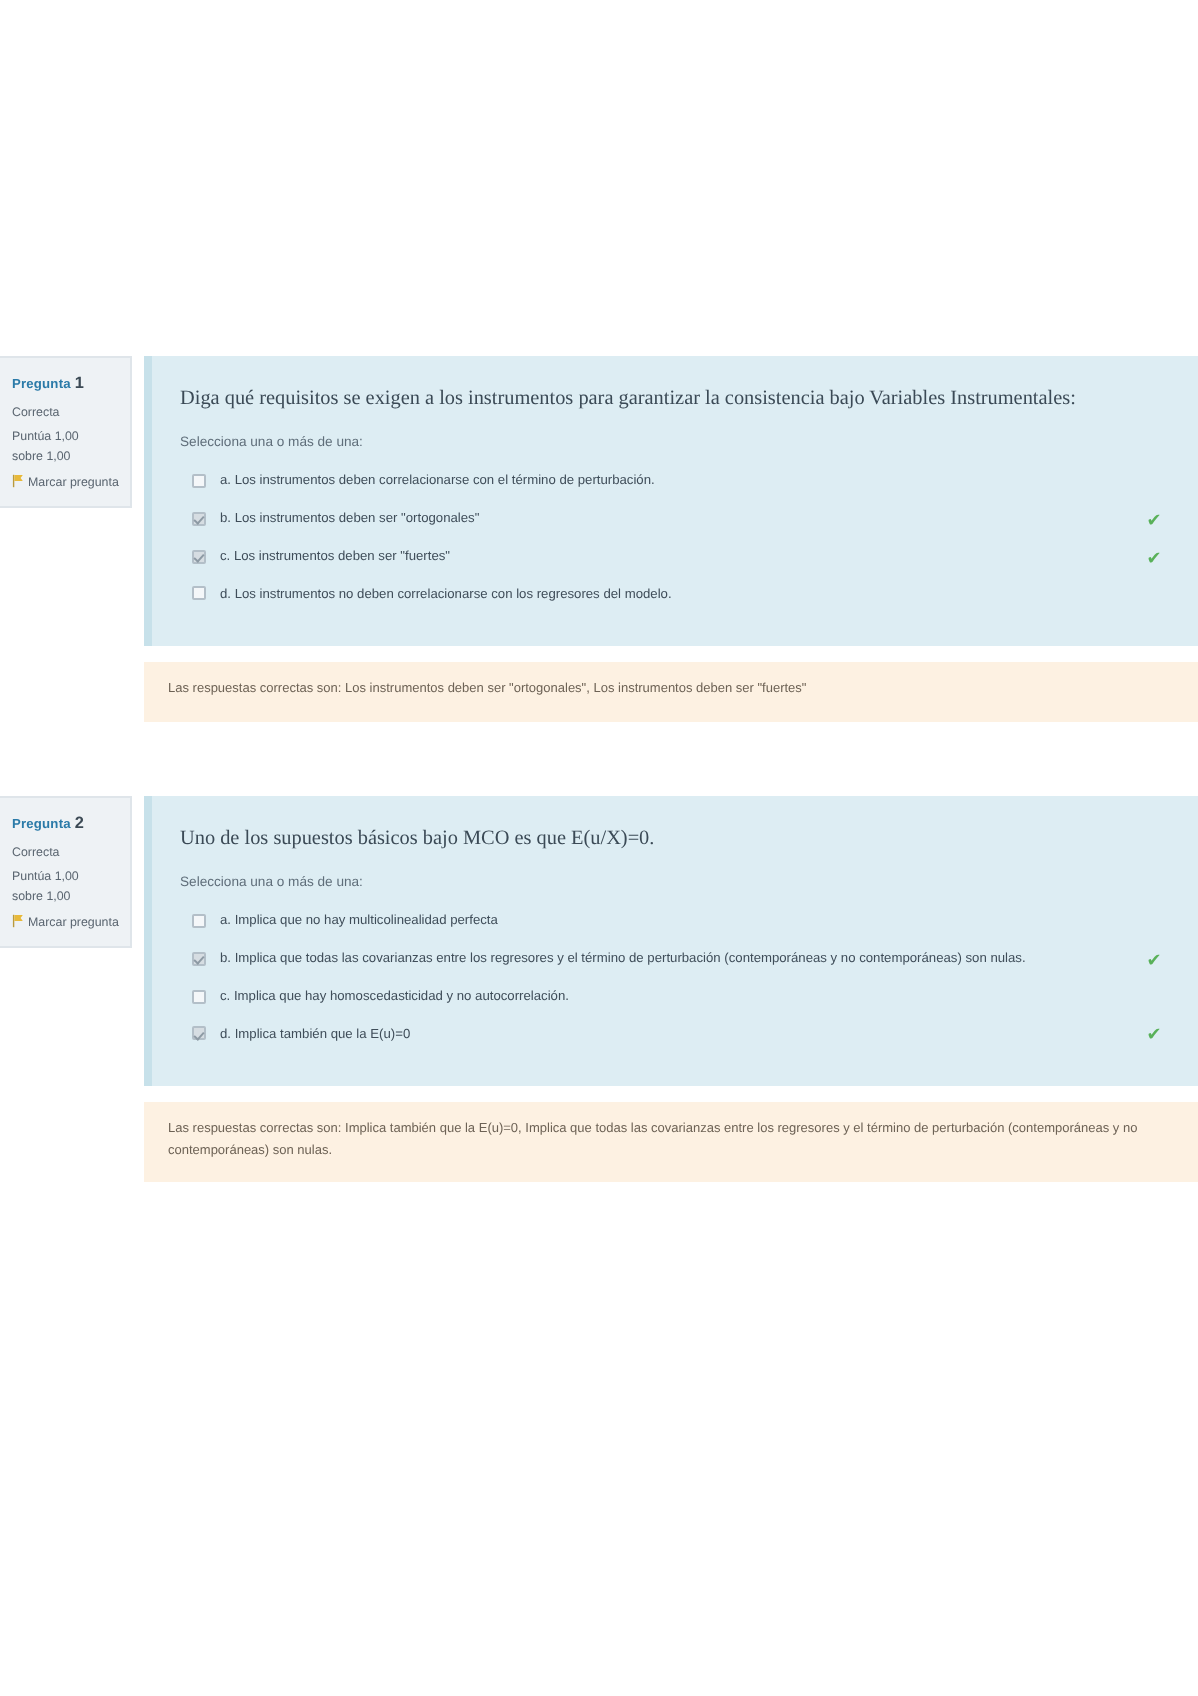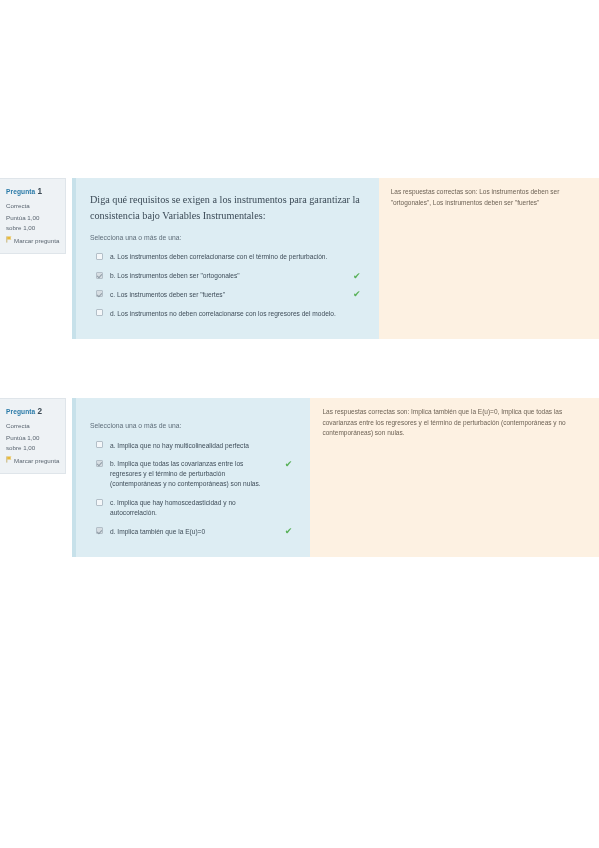--- a/index.html
+++ b/index.html
@@ -72,21 +72,21 @@
     margin-top: 0px;
     line-height: 1;
   }
   .qflag-text { line-height: 1.5; }
 
   
   .qcontent {
     flex: 1;
     margin-left: 6px;
     display: flex;
-    flex-direction: row;
+    flex-direction: column;
   }
   .qpanel {
     background: #ddedf3;
     border-left: 4px solid #c7e1ea;
     box-sizing: border-box;
     padding: 14px 16px 16px 14px;
   }
   .qtext {
     font-family: "Liberation Serif", serif;
     font-size: 10.2px;
@@ -239,20 +239,21 @@
             <path d="M0.8 0.4 L0.8 6.6" stroke="#b99a3e" stroke-width="0.7" fill="none"></path>
             <path d="M1.2 0.5 L5.4 0.5 L4.3 2.0 L5.4 3.5 L1.2 3.5 Z" fill="#e8b93a"></path>
           </svg>
         </span>
         <span class="qflag-text">Marcar pregunta</span>
       </div>
     </div>
 
     <div class="qcontent">
       <div class="qpanel">
+        <p class="qtext">Uno de los supuestos básicos bajo MCO es que E(u/X)=0.</p>
         <div class="qprompt">Selecciona una o más de una:</div>
         <ul class="answers">
           <li class="answer">
             <span class="cbx"></span>
             <span class="answer-text">a. Implica que no hay multicolinealidad perfecta</span>
             <span class="mark empty">✔</span>
           </li>
           <li class="answer">
             <span class="cbx checked"></span>
             <span class="answer-text">b. Implica que todas las covarianzas entre los regresores y el término de perturbación (contemporáneas y no contemporáneas) son nulas.</span>

